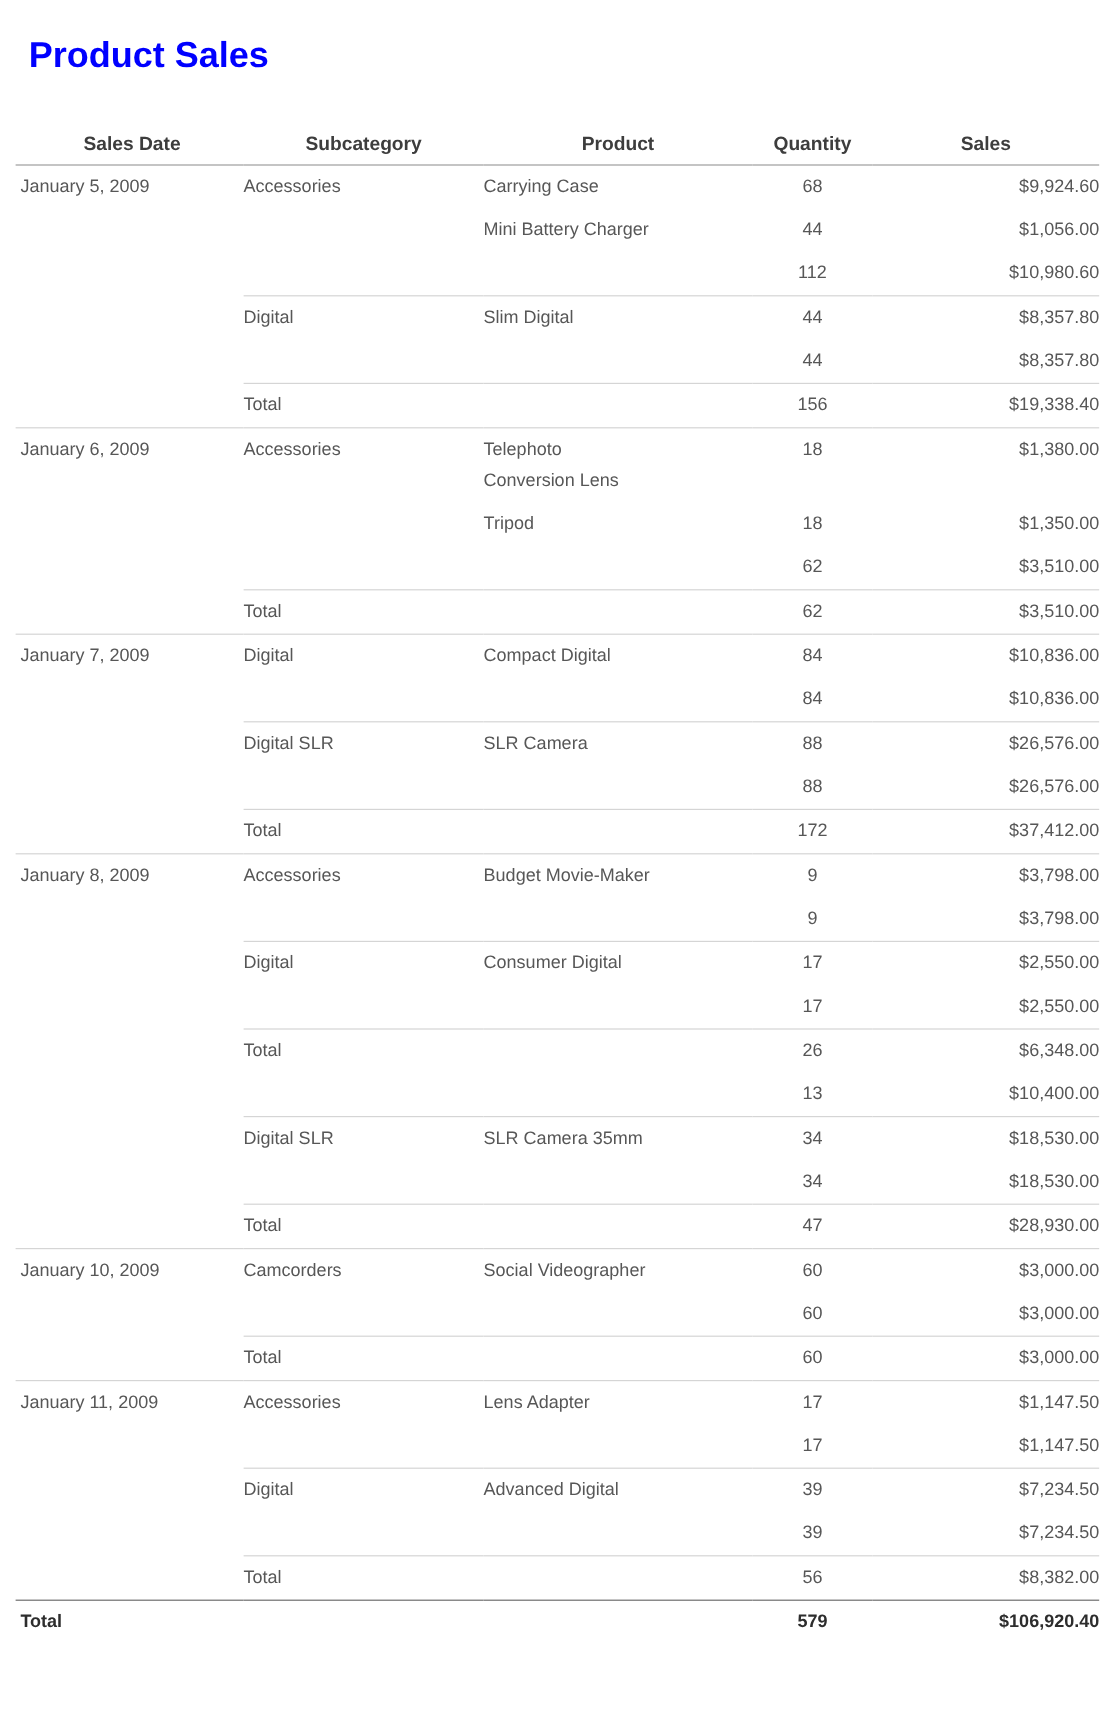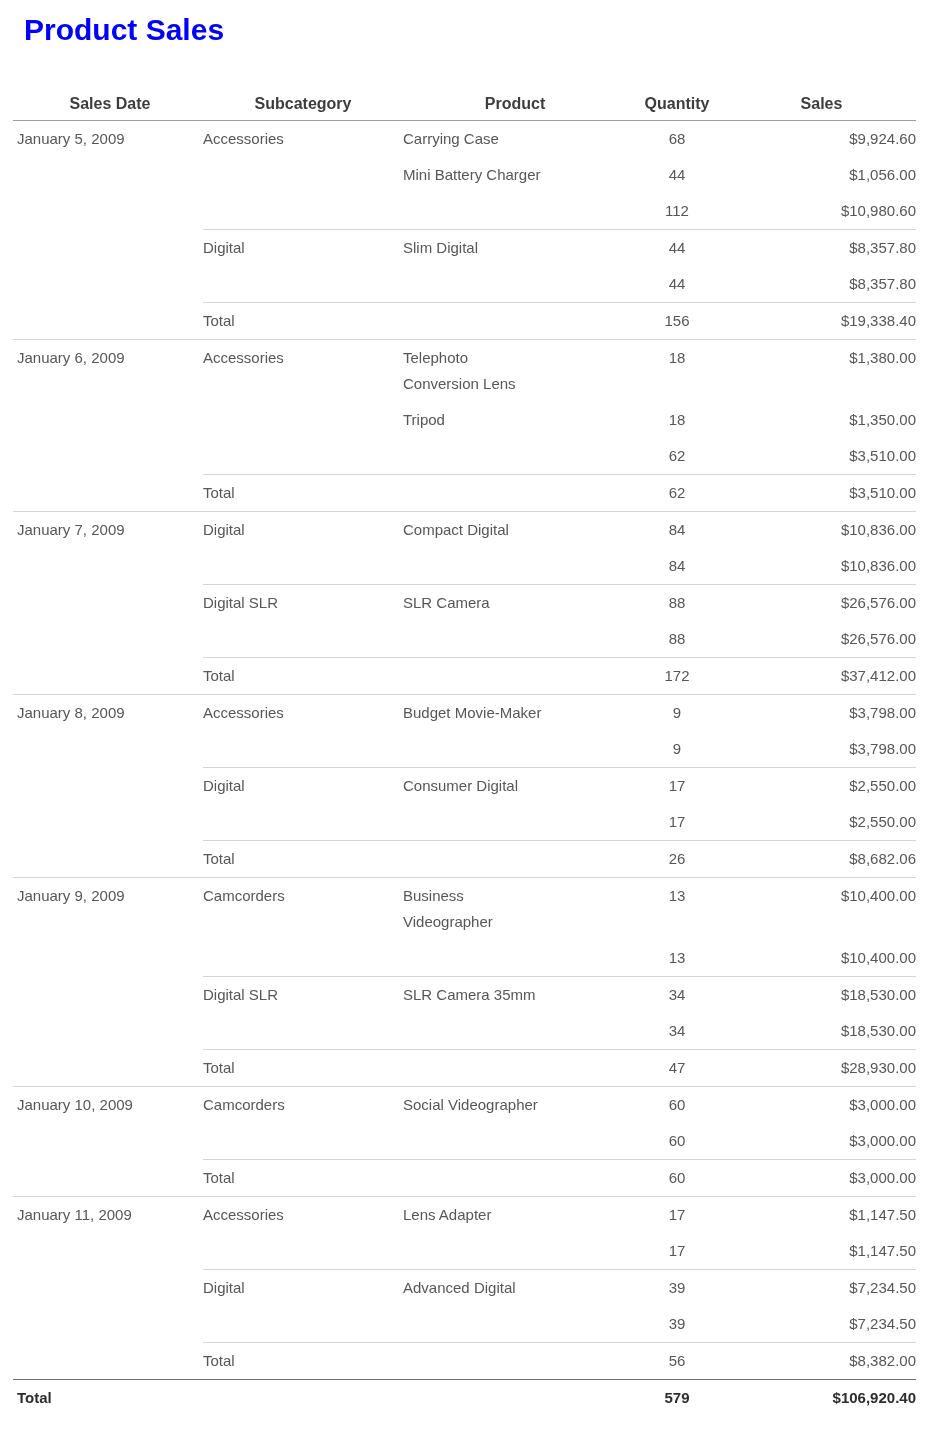--- a/index.html
+++ b/index.html
@@ -12,21 +12,21 @@
     --grand-line:#6e6e6e;
   }
   html,body{margin:0;padding:0;background:#ffffff;}
   body{
     width:931px;min-height:1438px;
     font-family:"Liberation Sans",sans-serif;
     color:var(--body-text);
   }
   .page{padding:0 15px 10px 13px;}
   h1.title{
-    margin:13px 0 0 0;
+    margin:30px 0 0 0;
     padding-left:11px;
     font-size:30px;
     line-height:33px;
     font-weight:700;
     color:var(--title-color);
   }
   table.report{
     border-collapse:collapse;
     table-layout:fixed;
     width:903px;
@@ -238,30 +238,21 @@
           <td></td>
           <td></td>
           <td class="qty"><span>17</span></td>
           <td class="sales"><span>$2,550.00</span></td>
         </tr>
         <tr class="sep-sub">
           <td class="first"></td>
           <td><span>Total</span></td>
           <td></td>
           <td class="qty"><span>26</span></td>
-          <td class="sales"><span>$8,682.06</span></td>
-        </tr>
-        <tr class="sep-full">
-          <td class="first"><span>January 9, 2009</span></td>
-          <td><span>Camcorders</span></td>
-          <td>
-            <span class="prod-text">Business Videographer</span>
-          </td>
-          <td class="qty"><span>13</span></td>
-          <td class="sales"><span>$10,400.00</span></td>
+          <td class="sales"><span>$6,348.00</span></td>
         </tr>
         <tr class="sep-none">
           <td class="first"></td>
           <td></td>
           <td></td>
           <td class="qty"><span>13</span></td>
           <td class="sales"><span>$10,400.00</span></td>
         </tr>
         <tr class="sep-sub">
           <td class="first"></td>

